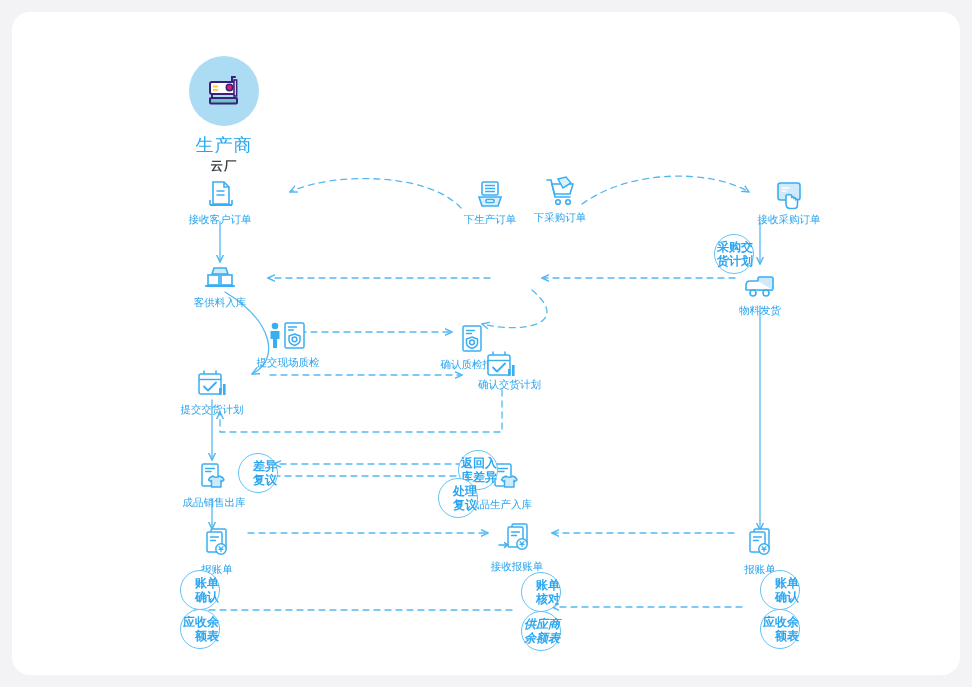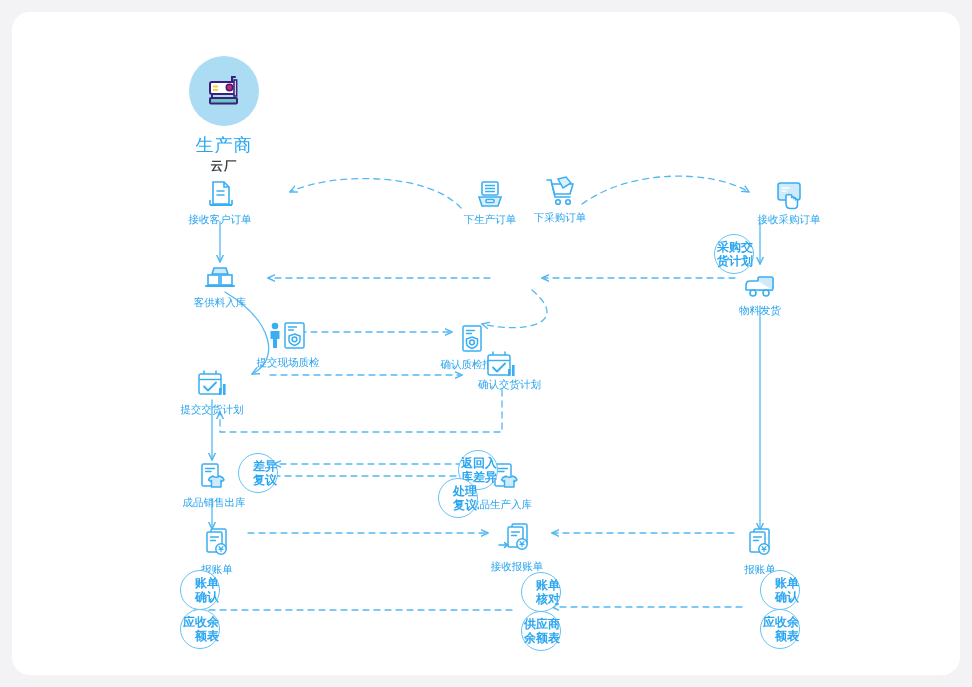--- a/index.html
+++ b/index.html
@@ -350,21 +350,21 @@
     <div class="badge" style="left:168px;top:597px;">
       <span>应收余</span>
       <span>额表</span>
     </div>
 
     <div class="badge" style="left:509px;top:560px;">
       <span>账单</span>
       <span>核对</span>
     </div>
 
-    <div class="badge" style="left:509px;top:599px;">
+    <div class="badge" style="left:509px;top:599px;font-style:italic;">
       <span>供应商</span>
       <span>余额表</span>
     </div>
 
     <div class="badge" style="left:748px;top:558px;">
       <span>账单</span>
       <span>确认</span>
     </div>
 
     <div class="badge" style="left:748px;top:597px;">

